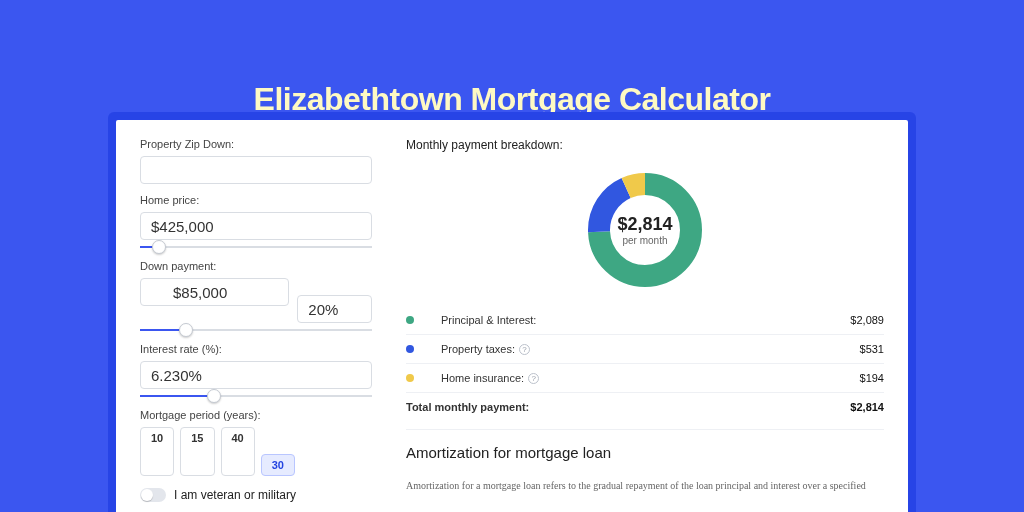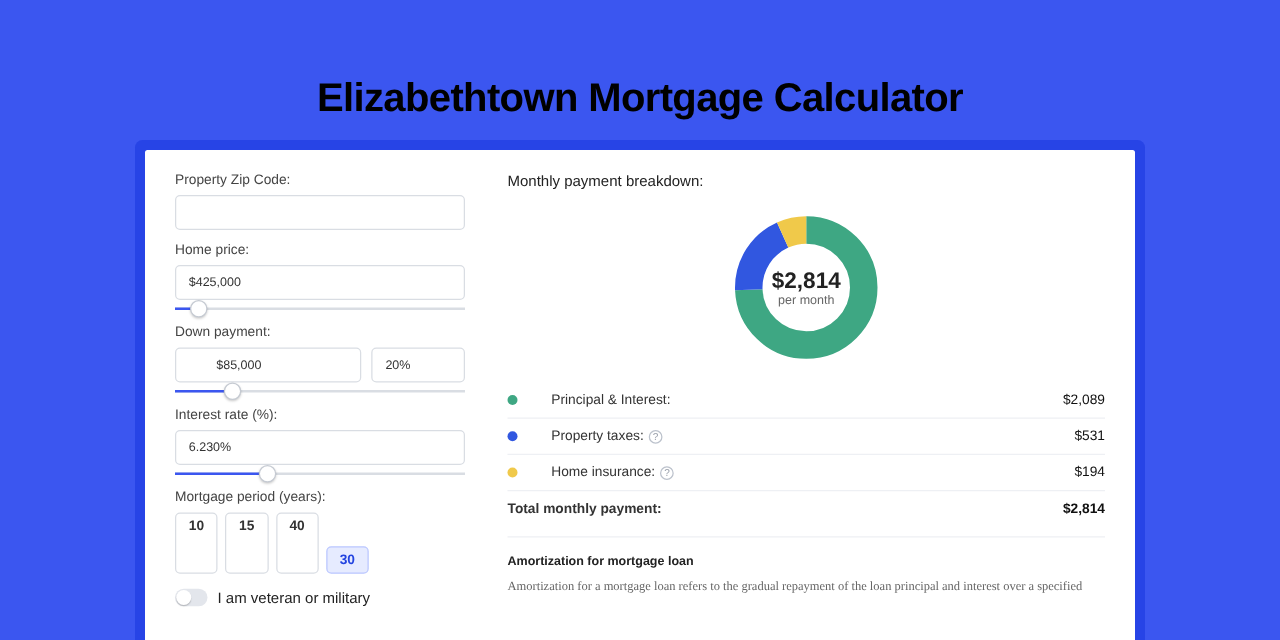--- a/index.html
+++ b/index.html
@@ -5,25 +5,25 @@
   * { box-sizing: border-box; margin: 0; padding: 0; }
   body {
     width: 1024px;
     height: 512px;
     background: #3b56f0;
     font-family: -apple-system, Helvetica, Arial, sans-serif;
     overflow: hidden;
     position: relative;
   }
   .title {
-    color: #000000;
+    color: #fef9c3;
     text-align: center;
     font-weight: 700;
     font-size: 32px;
-    padding-top: 60px;
+    padding-top: 81px;
     letter-spacing: -0.5px;
   }
   .stage {
     position: absolute;
     left: 108px;
     right: 108px;
     bottom: 0;
     background: #2744e6;
     border-radius: 6px 6px 0 0;
     padding: 8px 8px 0 8px;
@@ -47,21 +47,21 @@
     padding: 18px 24px 0 10px;
   }
   .label { font-size: 11px; color: #444; margin-bottom: 6px; }
   .field {
     width: 100%;
     border: 1px solid #d9dde3;
     border-radius: 4px;
     background: #fff;
     height: 28px;
     padding: 0 10px;
-    font-size: 10px;
+    font-size: 15px;
     color: #333;
     margin-bottom: 2px;
   }
   .slider-track {
     position: relative;
     height: 14px;
     margin-bottom: 6px;
     margin-top: -2px;
   }
   .slider-line {
@@ -81,21 +81,21 @@
     top: 0;
     width: 14px; height: 14px;
     border-radius: 50%;
     background: #fff;
     border: 1px solid #c5cad2;
     box-shadow: 0 1px 2px rgba(0,0,0,.2);
     transform: translateX(-50%);
   }
   .row2 { display: flex; gap: 8px; }
   .row2 .field:first-child { flex: 2; padding-left: 32px; }
-  .row2 .field:last-child { flex: 1; }
+  .row2 .field:last-child { flex: 1; margin-top: 17px; }
   .periods { display: flex; gap: 6px; margin-top: 4px; margin-bottom: 10px; text-align: center; }
   .chip {
     border: 1px solid #d9dde3;
     border-radius: 4px;
     padding: 4px 10px;
     font-size: 11px;
     font-weight: 600;
     color: #333;
     background: #fff;
   }
@@ -143,34 +143,34 @@
     display: inline-block; width: 11px; height: 11px;
     border: 1px solid #bcc2cc; border-radius: 50%;
     font-size: 8px; text-align: center; line-height: 10px;
     color: #9aa0ab;
   }
   .amort {
     border-top: 1px solid #eef0f4;
     margin-top: 10px;
     padding-top: 14px;
   }
-  .amort h4 { font-size: 10px; font-weight: 700; margin-bottom: 8px; }
+  .amort h4 { font-size: 15px; font-weight: 400; margin-bottom: 18px; }
   .amort p { font-size: 10px; color: #666; line-height: 1.4; font-family: Liberation Serif, serif; }
 </style>
 </head>
 <body>
 
 <div class="title">Elizabethtown Mortgage Calculator</div>
 
 <div class="stage">
   <div class="panel">
 
     <div class="left">
 
-      <div class="label">Property Zip Code:</div>
+      <div class="label">Property Zip Down:</div>
       <input class="field" value="" style="">
       <div style="height:8px"></div>
 
       <div class="label">Home price:</div>
       <input class="field" value="$425,000" style="">
       <div class="slider-track">
         <div class="slider-line"></div>
         <div class="slider-fill" style="width:8%"></div>
         <div class="slider-thumb" style="left:8%"></div>
       </div>

